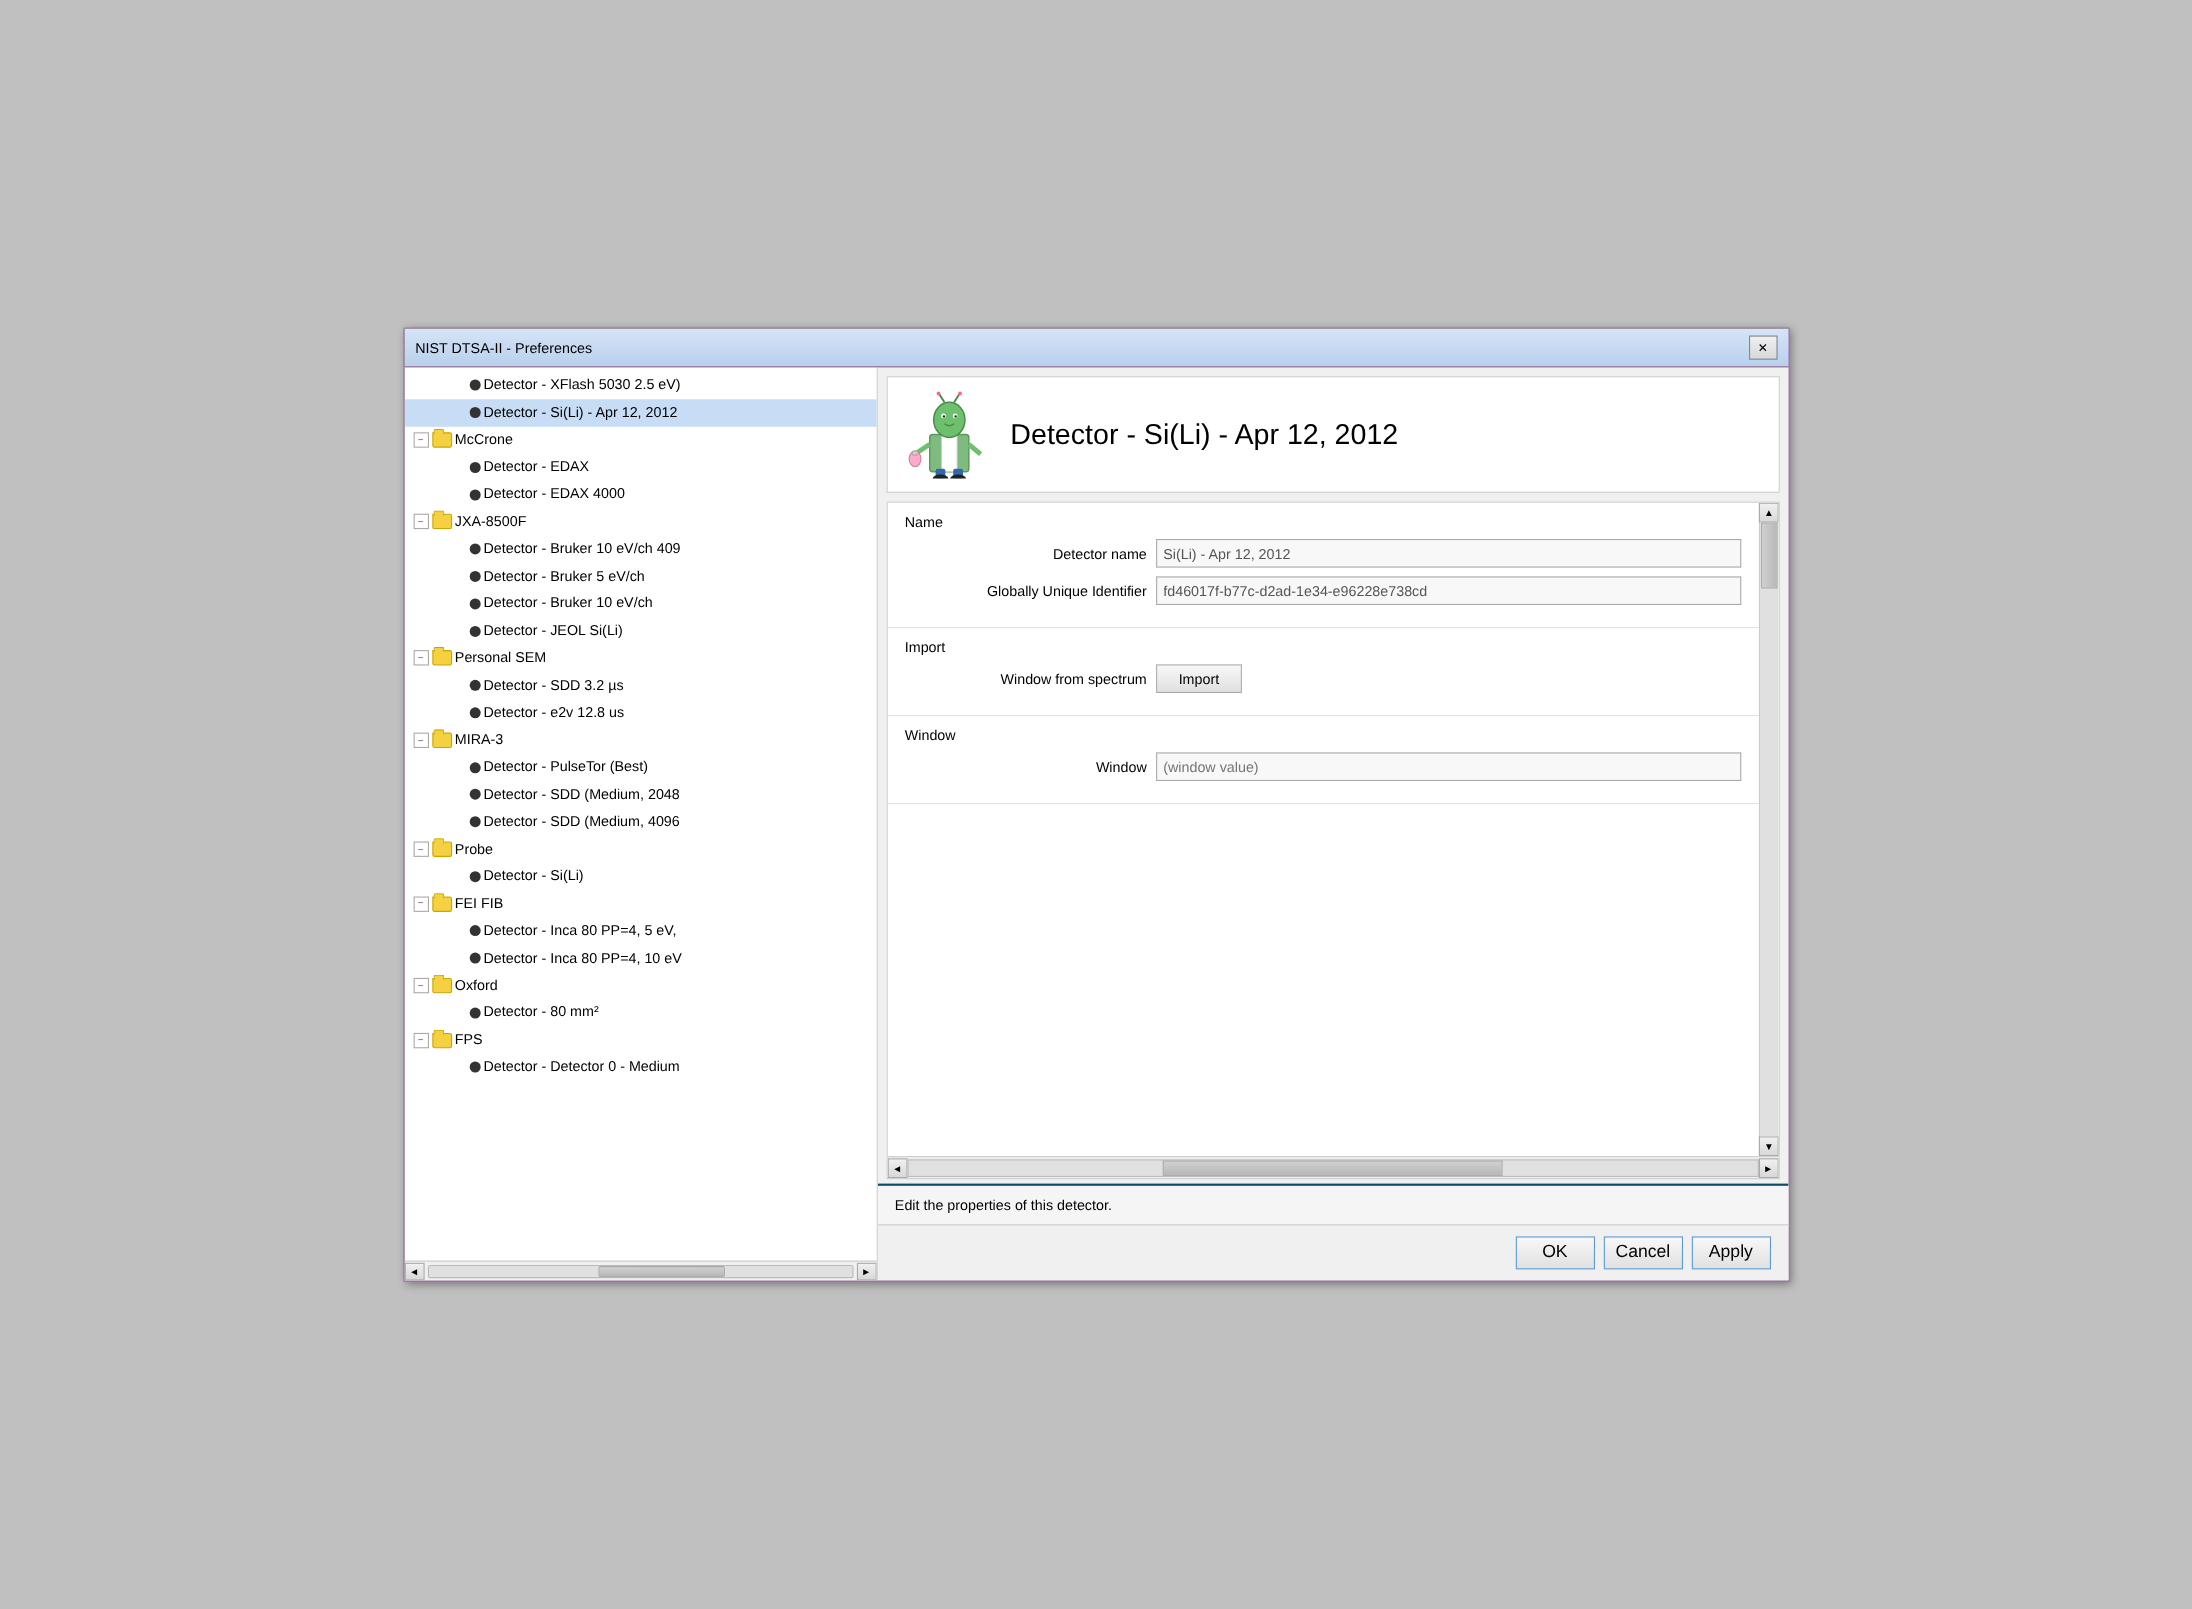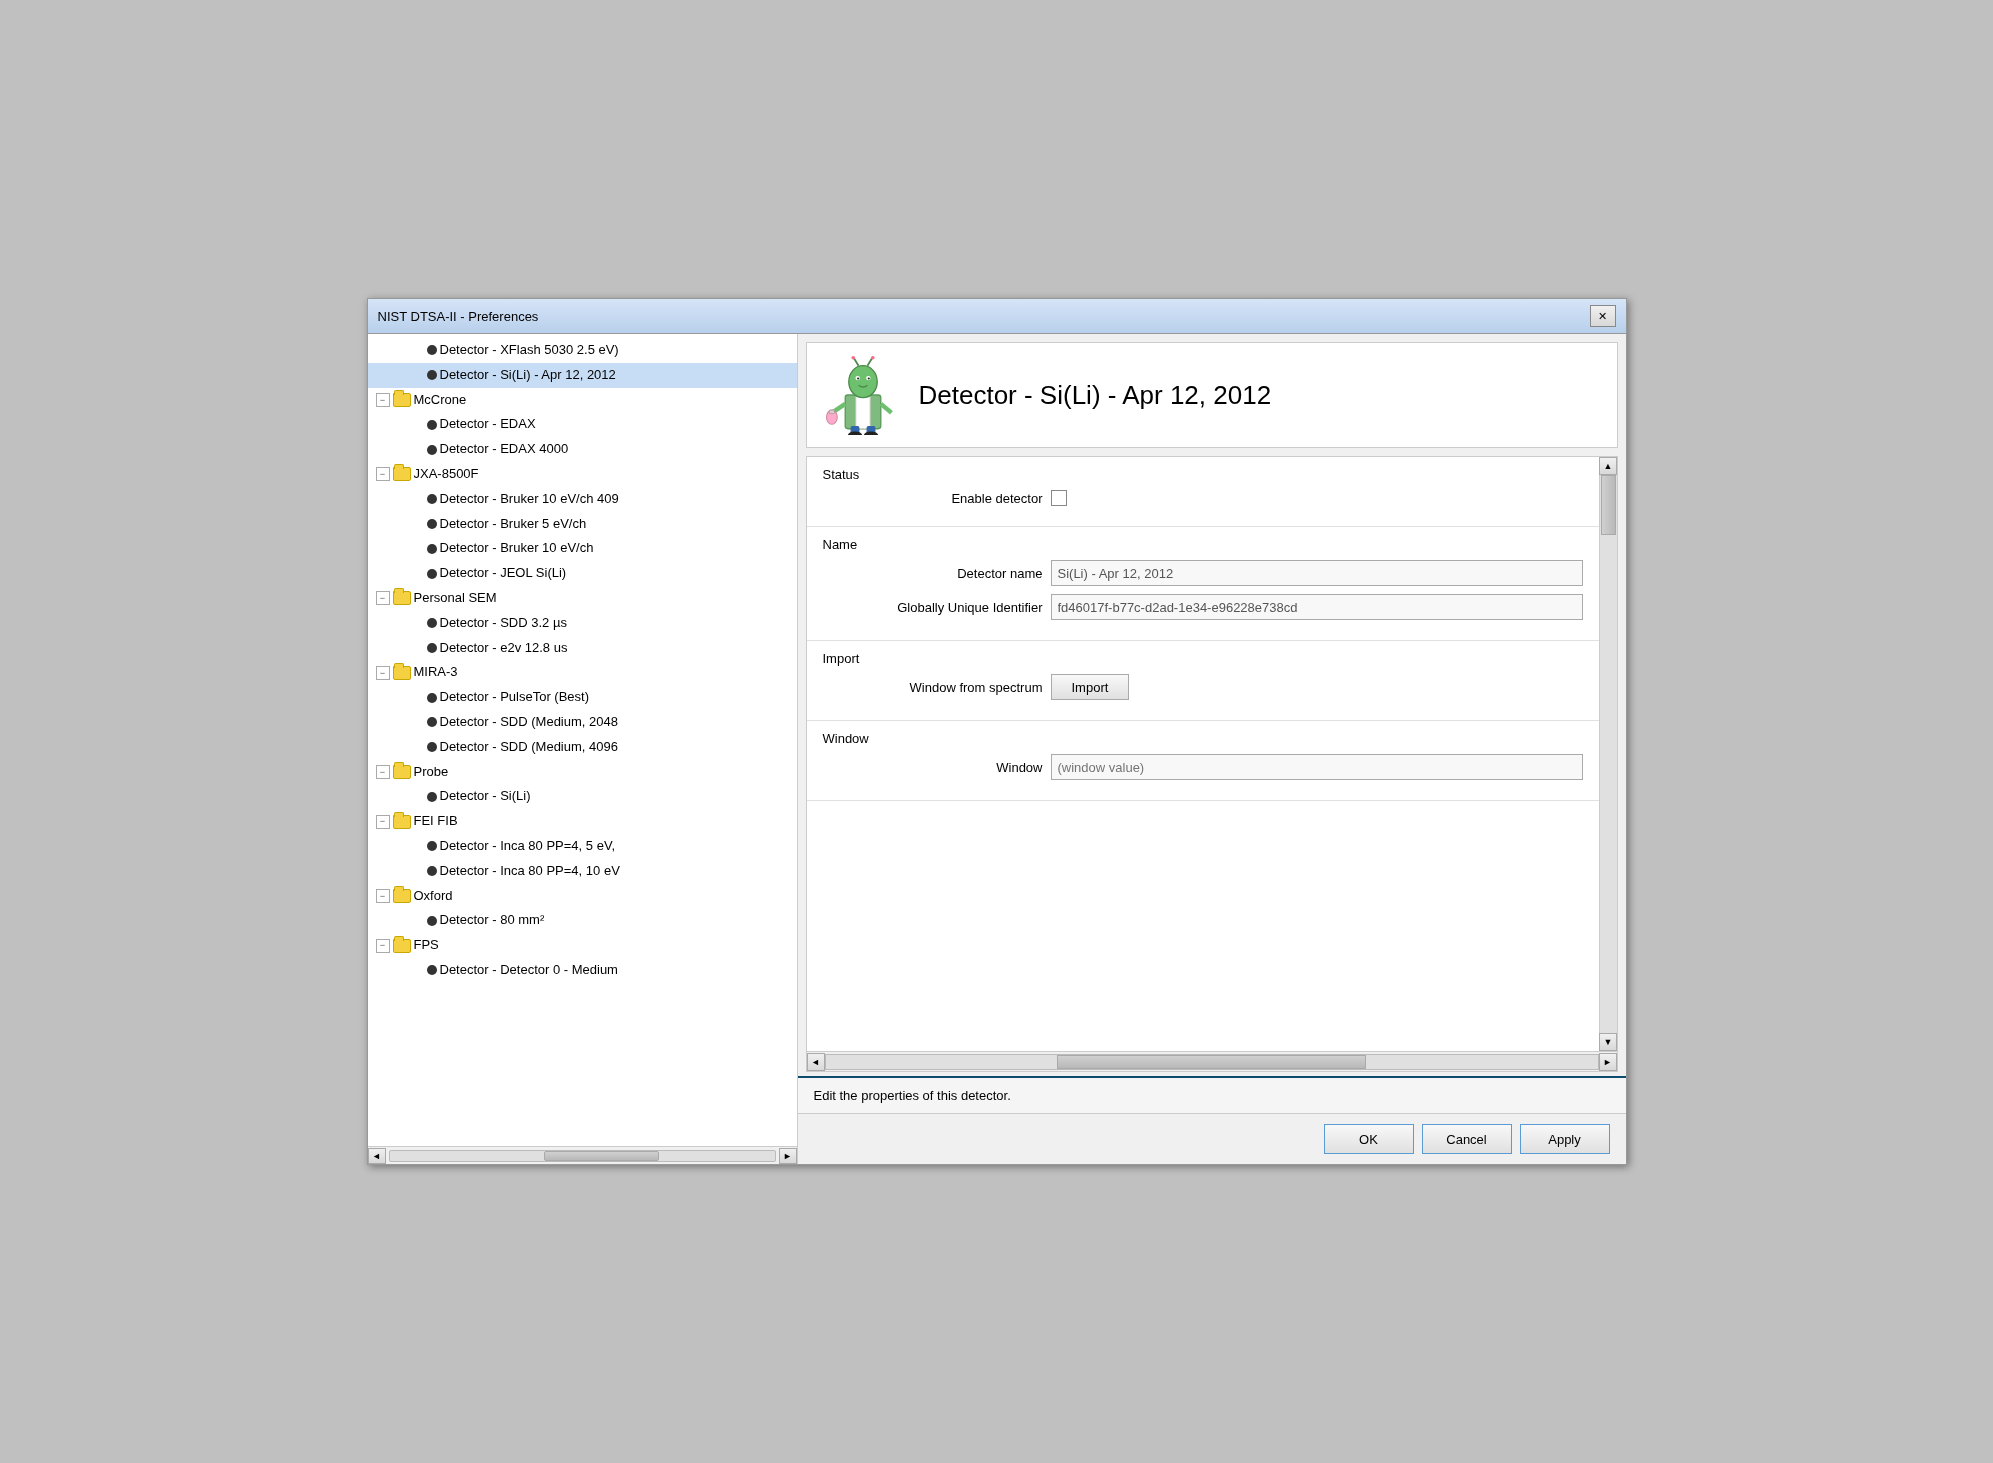--- a/index.html
+++ b/index.html
@@ -306,26 +306,26 @@
     
     .bottom-bar {
       padding: 10px 16px;
       background: #f0f0f0;
       border-top: 1px solid #ccc;
       display: flex;
       justify-content: flex-end;
       gap: 8px;
     }
     .bottom-btn {
-      width: 90px;
+      width: 72px;
       height: 30px;
       background: linear-gradient(to bottom, #f8f8f8, #e0e0e0);
       border: 1px solid #5b9bd5;
       cursor: pointer;
-      font-size: 13px;
+      font-size: 16px;
       color: #000;
     }
     
     .vscroll-bar {
       width: 18px;
       background: #f0f0f0;
       border-left: 1px solid #ccc;
       display: flex;
       flex-direction: column;
       align-items: center;
@@ -619,27 +619,20 @@
           <ellipse cx="31" cy="90" rx="8" ry="4" fill="#222"></ellipse>
           <ellipse cx="49" cy="90" rx="8" ry="4" fill="#222"></ellipse>
         </svg>
         <span class="detector-title">Detector - Si(Li) - Apr 12, 2012</span>
       </div>
 
       <div class="detail-panel">
         <div class="detail-inner">
           <div class="detail-scrollable">
 
-            <div class="section">
-              <div class="section-title">Status</div>
-              <div class="form-row">
-                <span class="form-label">Enable detector</span>
-                <div class="form-checkbox"></div>
-              </div>
-            </div>
 
             <div class="section">
               <div class="section-title">Name</div>
               <div class="form-row">
                 <span class="form-label">Detector name</span>
                 <input class="form-input" type="text" value="Si(Li) - Apr 12, 2012" style="">
               </div>
               <div class="form-row">
                 <span class="form-label">Globally Unique Identifier</span>
                 <input class="form-input" type="text" value="fd46017f-b77c-d2ad-1e34-e96228e738cd" style="">

